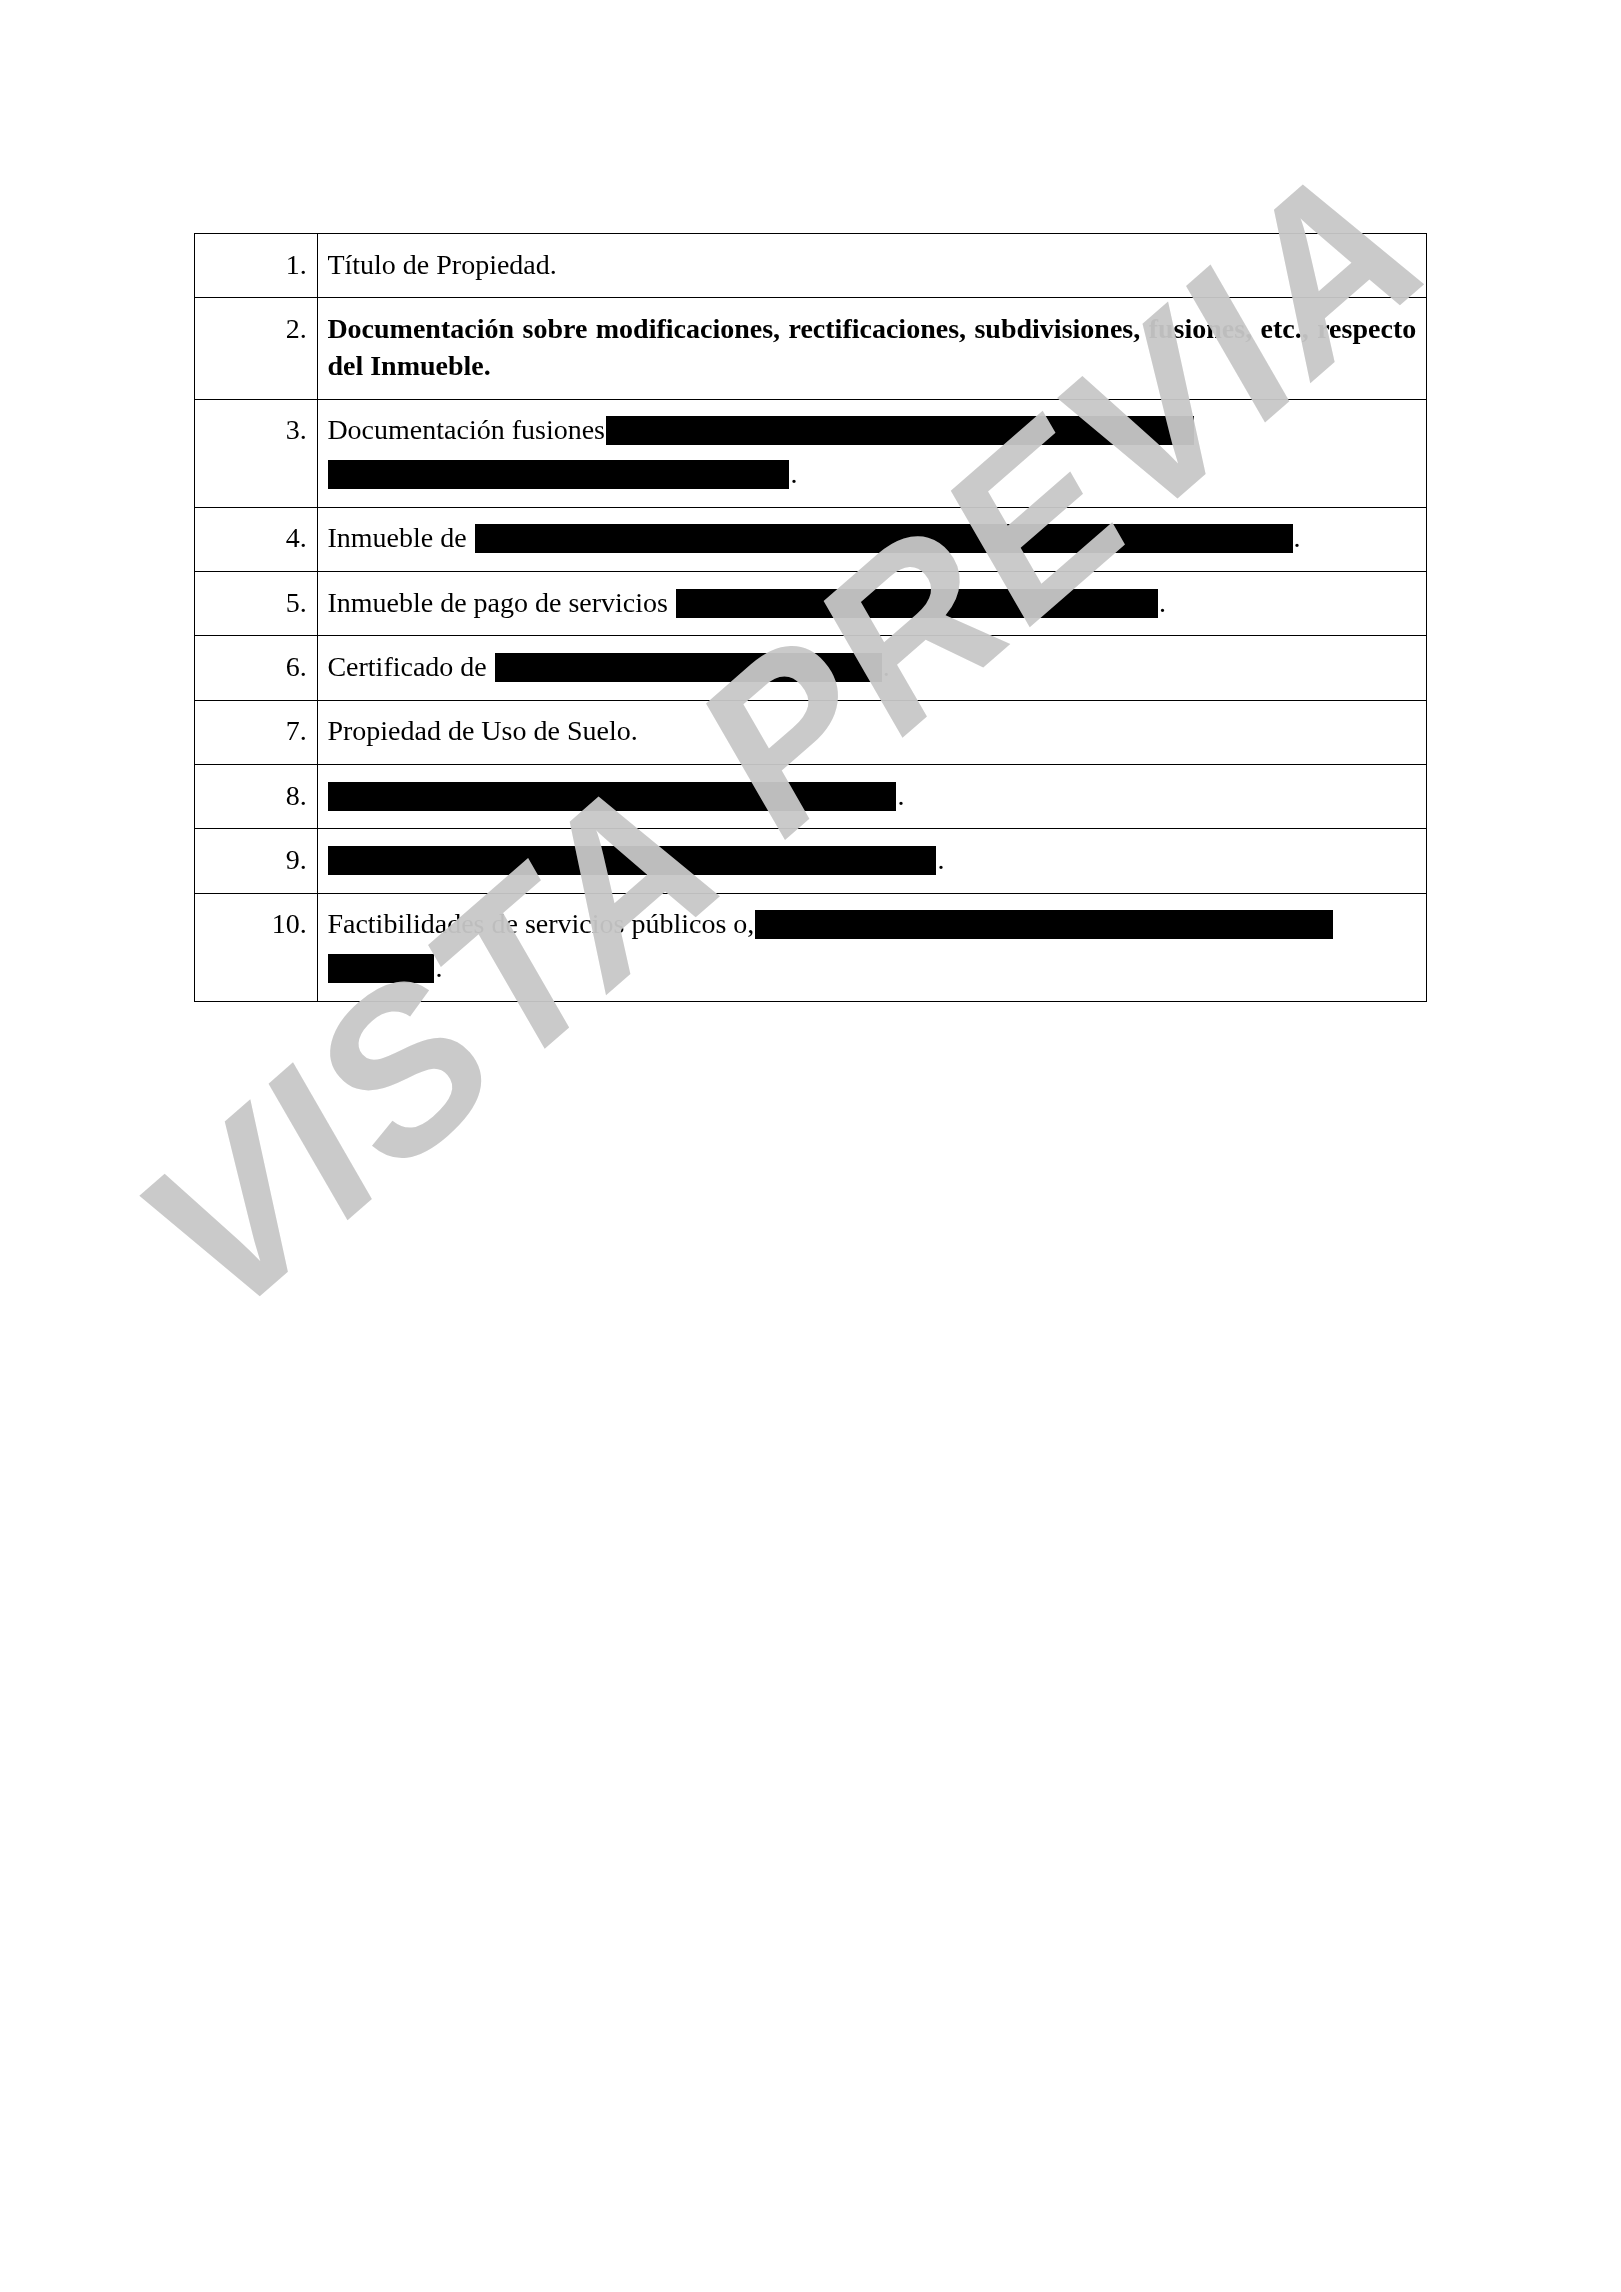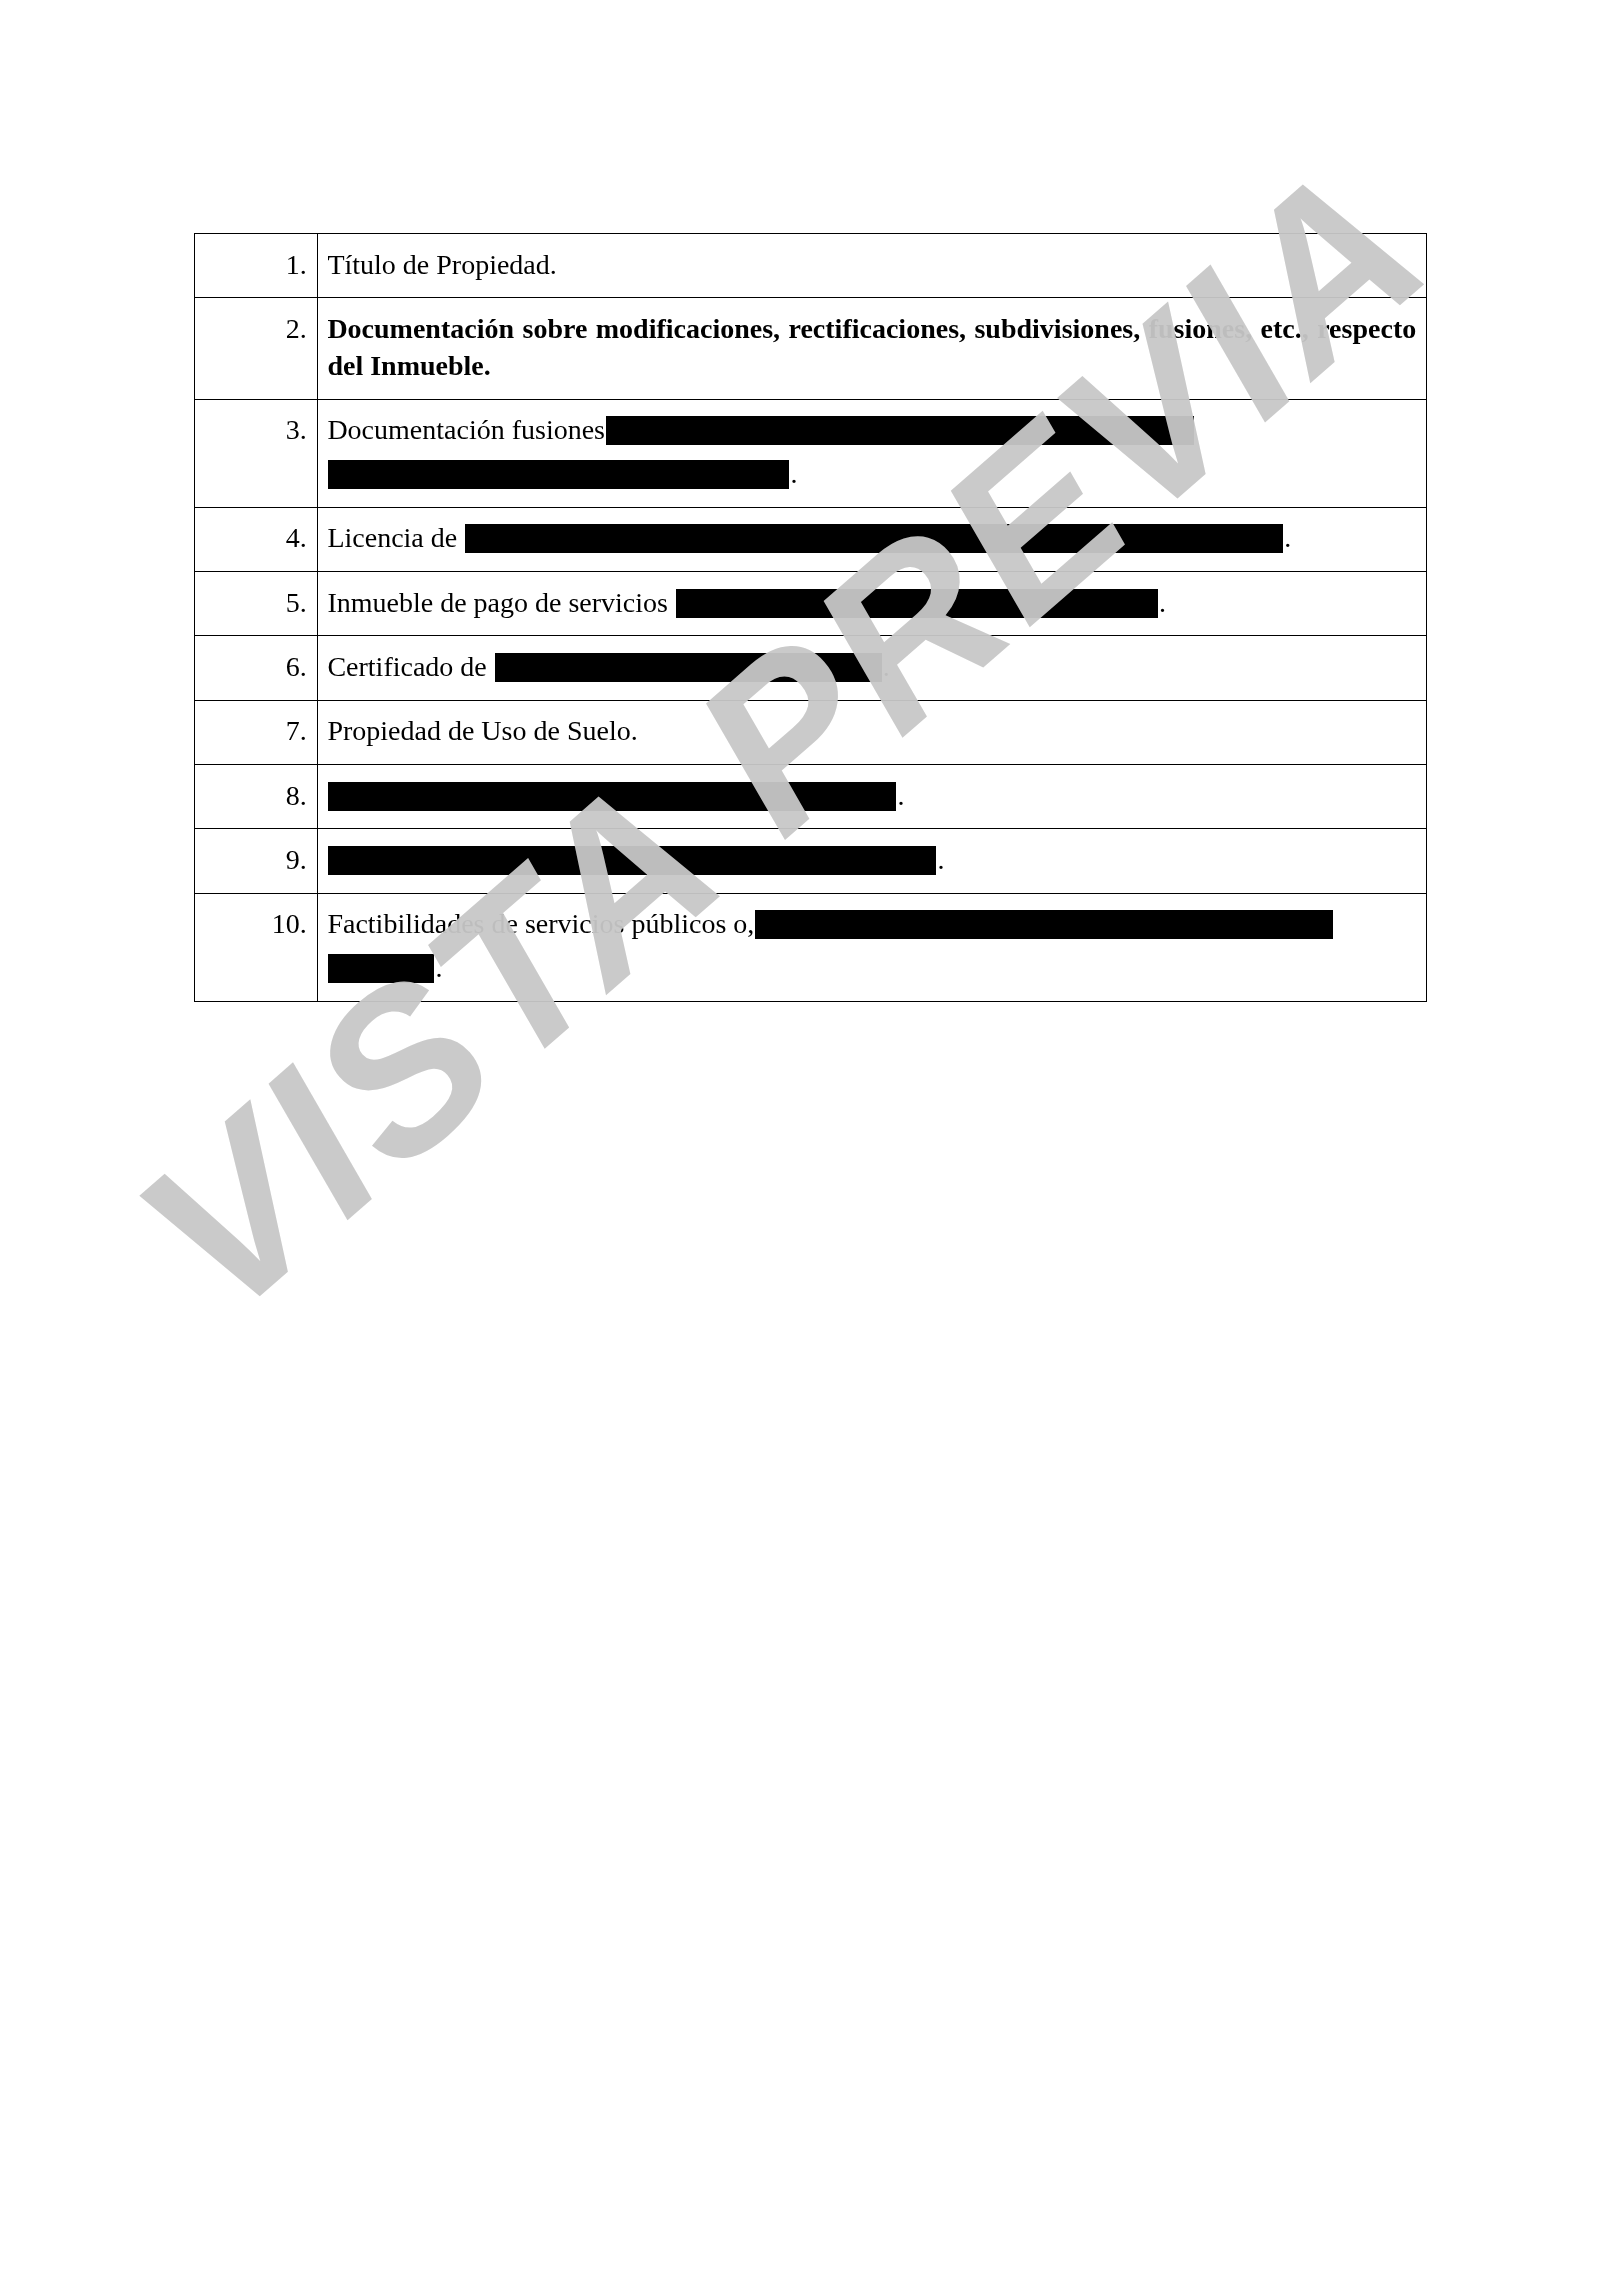--- a/index.html
+++ b/index.html
@@ -128,21 +128,21 @@
       <tr>
         <td class="num">3.</td>
         <td class="body">
           <span>Documentación  fusiones</span><span class="redact" style="width:588px;"></span><span class="line2"><span class="redact" style="width:461px;"></span><span>.</span></span>
         </td>
       </tr>
 
       <tr>
         <td class="num">4.</td>
         <td class="body single">
-          <span>Licencia de</span>
+          <span>Inmueble de</span>
           <span class="redact" style="width:818px;"></span><span>.</span>
         </td>
       </tr>
 
       <tr>
         <td class="num">5.</td>
         <td class="body single">
           <span>Inmueble de pago de servicios</span>
           <span class="redact" style="width:482px;"></span><span>.</span>
         </td>

